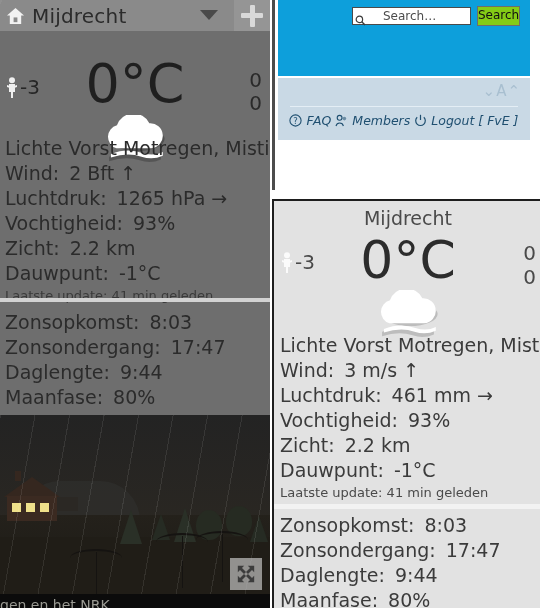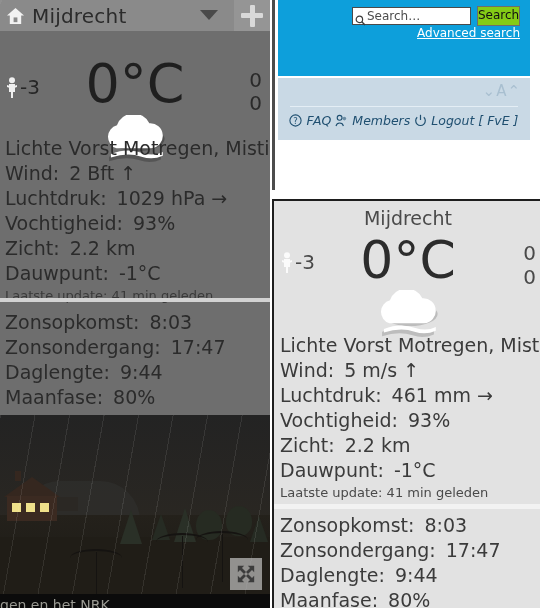--- a/index.html
+++ b/index.html
@@ -129,21 +129,21 @@
   .forum-edge .dk{position:absolute;left:2px;top:0;width:3px;height:190px;background:#4c4c4c;}
   .forum-blue{
     position:absolute;left:278px;top:0;width:252px;height:76px;background:#0d9fdb;
   }
   .search-row{position:absolute;left:74px;top:6px;display:flex;align-items:center;gap:6px;}
   .search-box{
     width:113px;height:16px;background:#fff;border:1px solid #4a4a4a;
     display:flex;align-items:center;padding:0 2px;
   }
   .mag{width:11px;height:11px;flex:0 0 auto;}
-  .search-ph{font-size:12px;color:#4c4c4c;line-height:14px;margin-left:1px;}
+  .search-ph{font-size:12px;color:#4c4c4c;line-height:14px;margin-left:17px;}
   .search-btn{
     height:18px;background:#84cc16;border:1px solid #6d6d6d;
     font-size:12px;color:#111;padding:0 0;line-height:16px;
   }
   .adv-search{
     position:absolute;right:10px;top:26px;font-size:12px;color:#ffffff;text-decoration:underline;
   }
   .forum-bar1{
     position:absolute;left:278px;top:78px;width:252px;height:28px;background:#c9d9e5;
   }
@@ -257,21 +257,21 @@
       <div class="lw-desc">Lichte Vorst Motregen, Mistig</div>
 
       <div class="lw-row">
         <span>Wind:</span>
         <span class="val">2 Bft</span>
         <span class="arrow-up">↑</span>
       </div>
 
       <div class="lw-row">
         <span>Luchtdruk:</span>
-        <span class="val">1029 hPa</span>
+        <span class="val">1265 hPa</span>
         <span class="arrow-right">→</span>
       </div>
 
       <div class="lw-row">
         <span>Vochtigheid:</span>
         <span class="val">93%</span>
       </div>
 
       <div class="lw-row">
         <span>Zicht:</span>
@@ -363,21 +363,20 @@
         <span class="mag">
           <svg viewBox="0 0 11 11" width="11" height="11">
             <circle cx="4.4" cy="4.4" r="3.2" fill="none" stroke="#3b3b3b" stroke-width="1.2"></circle>
             <line x1="6.8" y1="6.8" x2="10" y2="10" stroke="#3b3b3b" stroke-width="1.4"></line>
           </svg>
         </span>
         <span class="search-ph">Search…</span>
       </div>
       <div class="search-btn">Search</div>
     </div>
-    <div class="adv-search">Advanced search</div>
   </div>
 
   <div class="forum-bar1">
     <span class="fontsize">⌄A⌃</span>
   </div>
 
   <div class="forum-bar2">
     <span class="bar2-hr"></span>
     <div class="forum-links">
       <span class="ic">
@@ -437,21 +436,21 @@
           <path d="M20 42 q18 -7 34 -1 q12 4 22 -1 l0 4 q-11 5 -23 1 q-15 -5 -33 1 z" fill="#ffffff"></path>
         </svg>
       </div>
     </div>
 
     <div class="rw-lines">
       <div class="lw-desc">Lichte Vorst Motregen, Mistig</div>
 
       <div class="lw-row">
         <span>Wind:</span>
-        <span class="val">5 m/s</span>
+        <span class="val">3 m/s</span>
         <span class="arrow-up">↑</span>
       </div>
 
       <div class="lw-row">
         <span>Luchtdruk:</span>
         <span class="val">461 mm</span>
         <span class="arrow-right">→</span>
       </div>
 
       <div class="lw-row">

